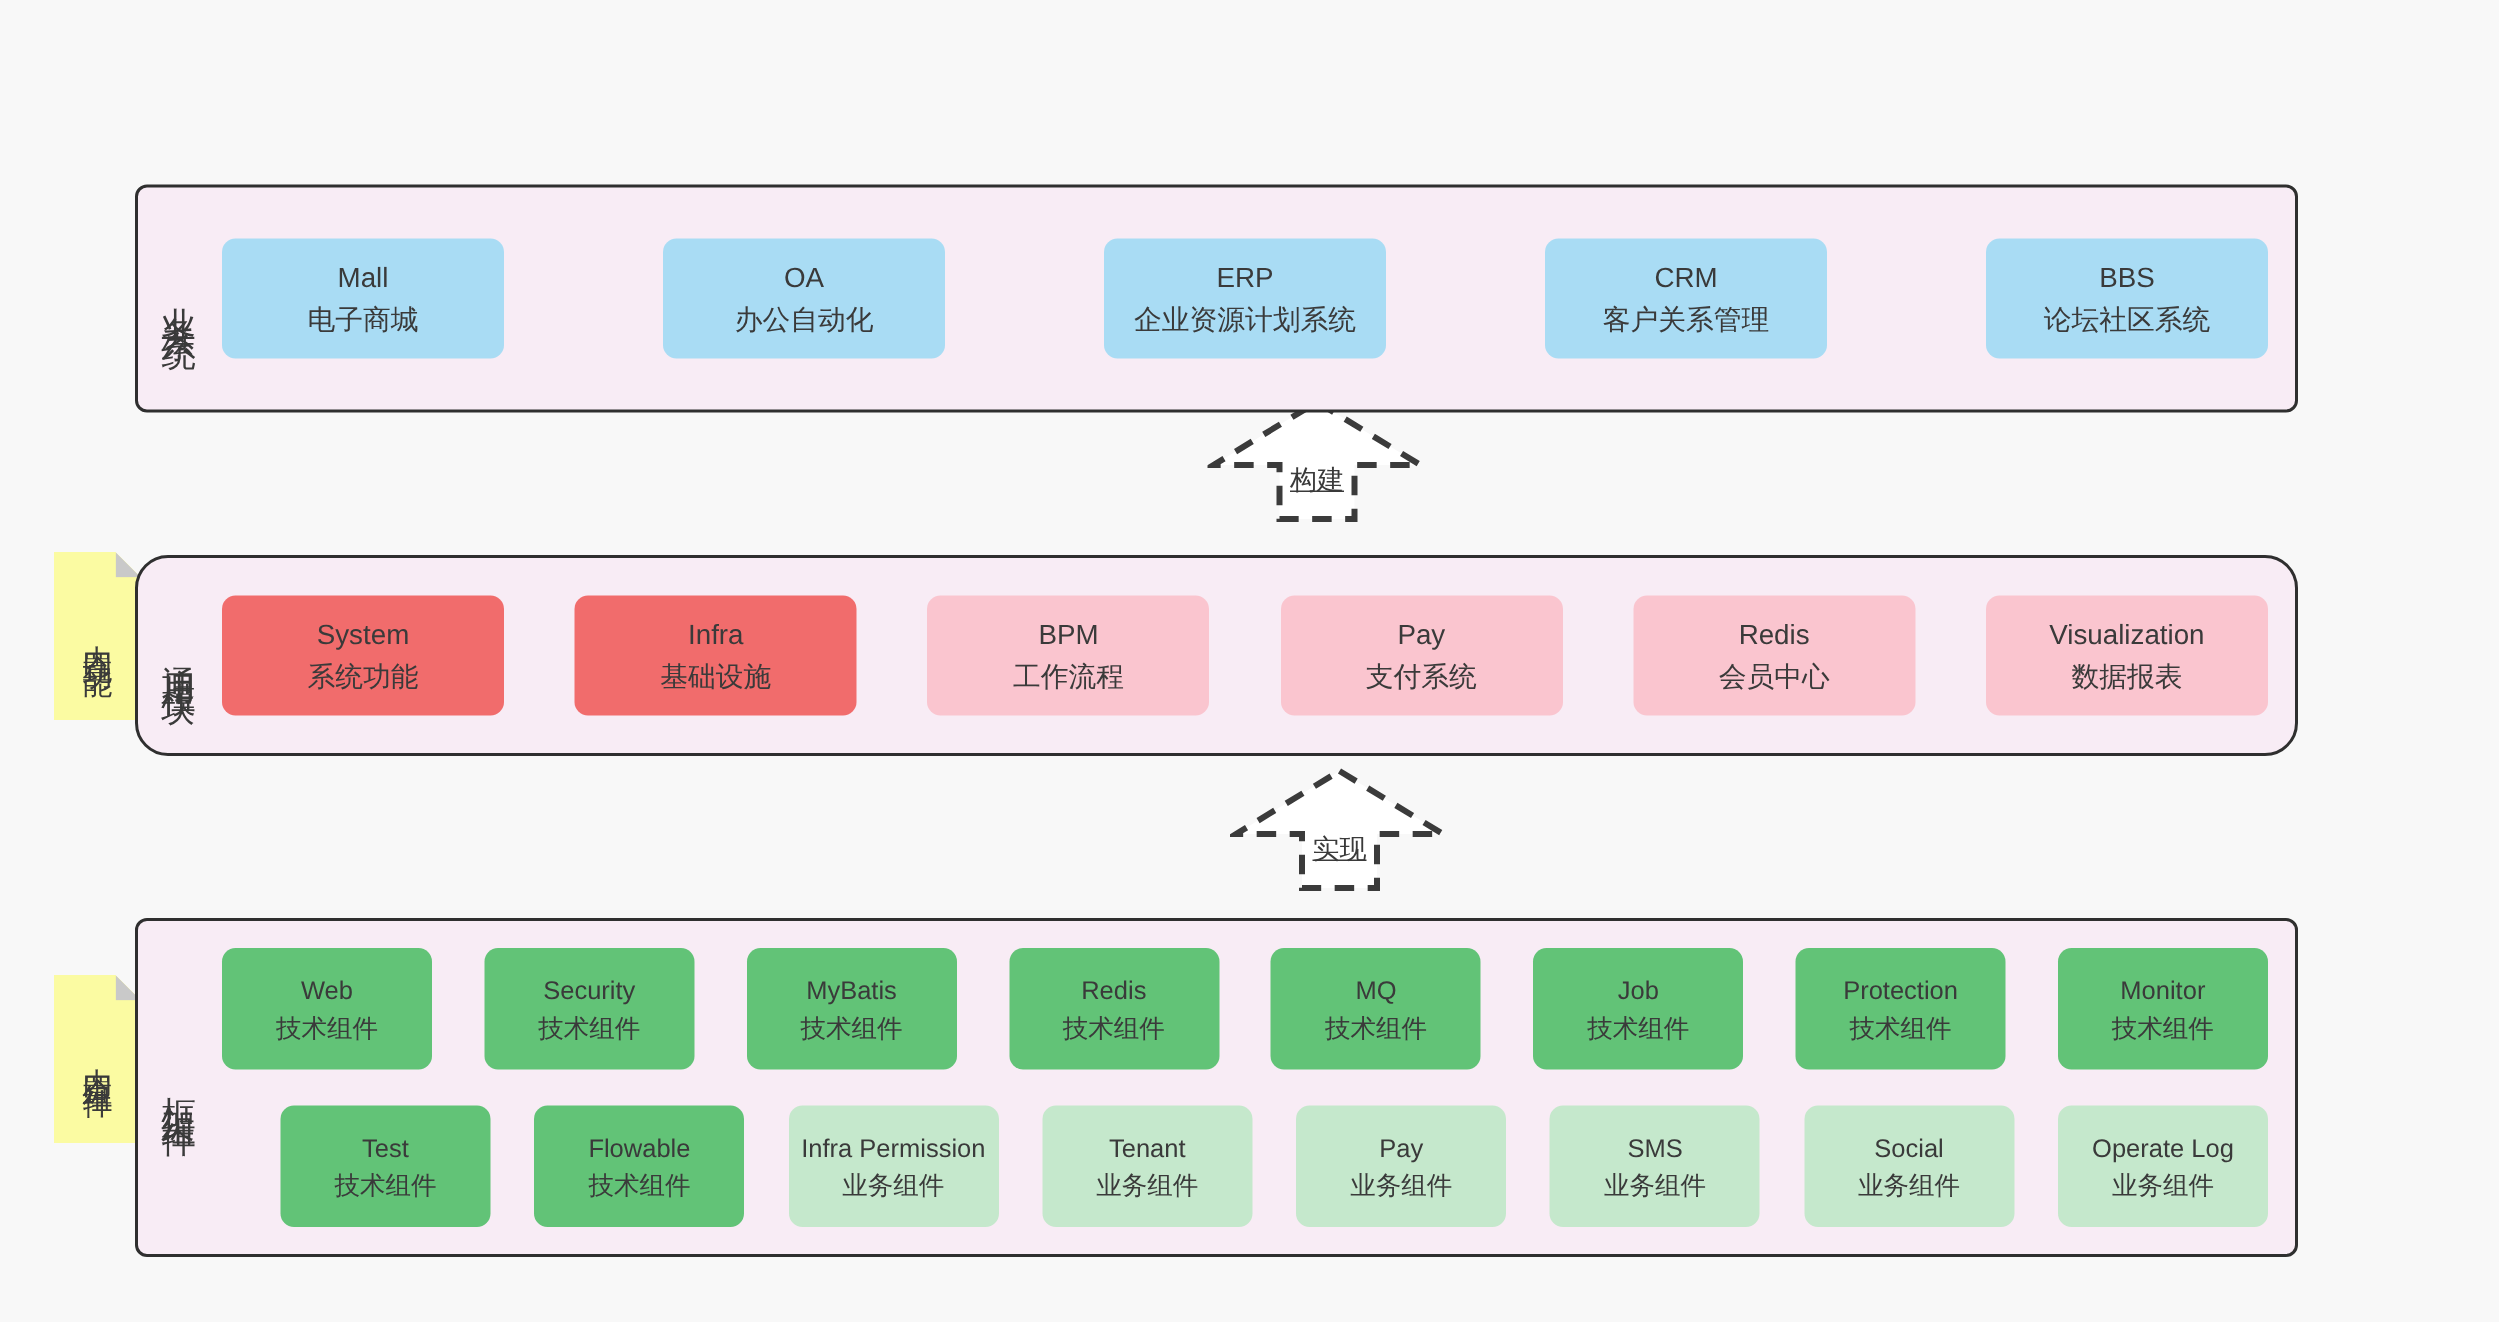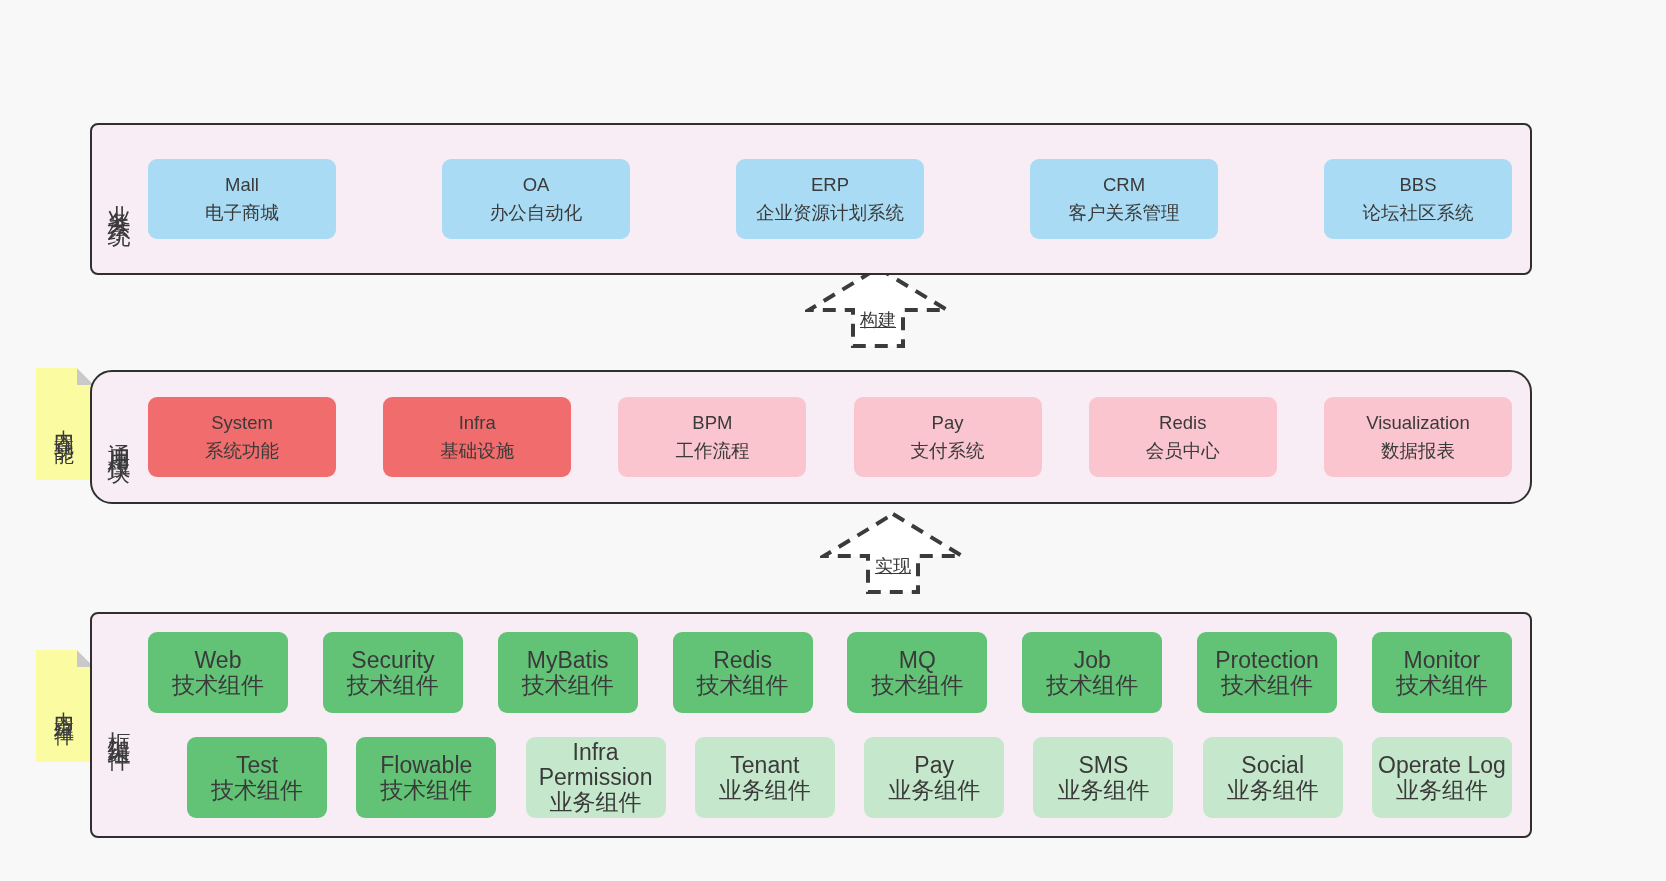--- a/index.html
+++ b/index.html
@@ -26,21 +26,21 @@
   }
   .band-content{flex:1;display:flex;flex-direction:column;justify-content:center;padding-right:18px;}
   .box-row{display:flex;justify-content:space-between;}
   .box-row + .box-row{margin-top:24px;margin-left:39px;}
   
   .box{
     border-radius:9px;display:flex;flex-direction:column;justify-content:center;
     align-items:center;text-align:center;color:var(--text,#3a3a3a);
   }
   .w6{width:188px;height:80px;font-size:18.5px;line-height:28px;}
-  .w8{width:140px;height:81px;font-size:23px;line-height:25px;padding:0 6px;box-sizing:border-box;}
+  .w8{width:140px;height:81px;font-size:17px;line-height:25px;padding:0 6px;box-sizing:border-box;}
   .blue{background:var(--blue,#a9dcf4);}
   .red{background:var(--red,#f16c6c);}
   .pink{background:var(--pink,#fac5cf);}
   .green{background:var(--green,#62c377);}
   .green-light{background:var(--green-light,#c5e8cc);}
   
   .note{
     position:absolute;left:36px;width:58px;height:112px;z-index:1;
     background:var(--note-yellow,#fbfba2);
     clip-path:polygon(0 0,calc(100% - 17px) 0,100% 17px,100% 100%,0 100%);

